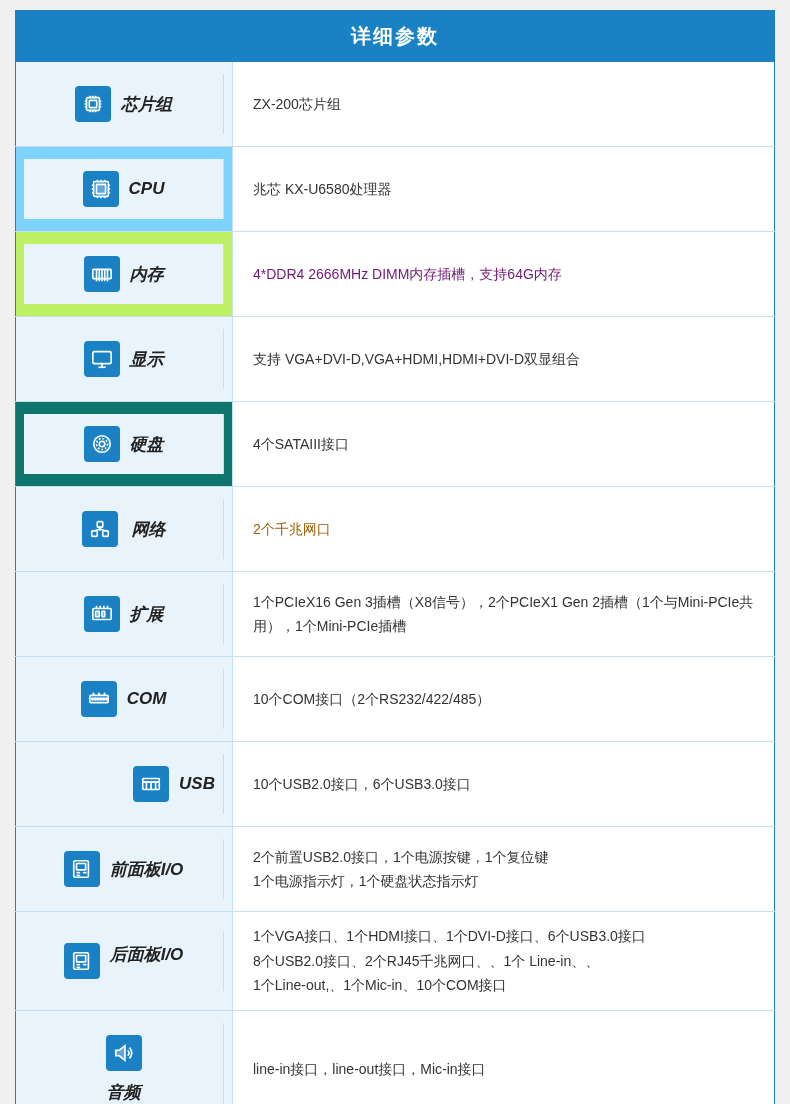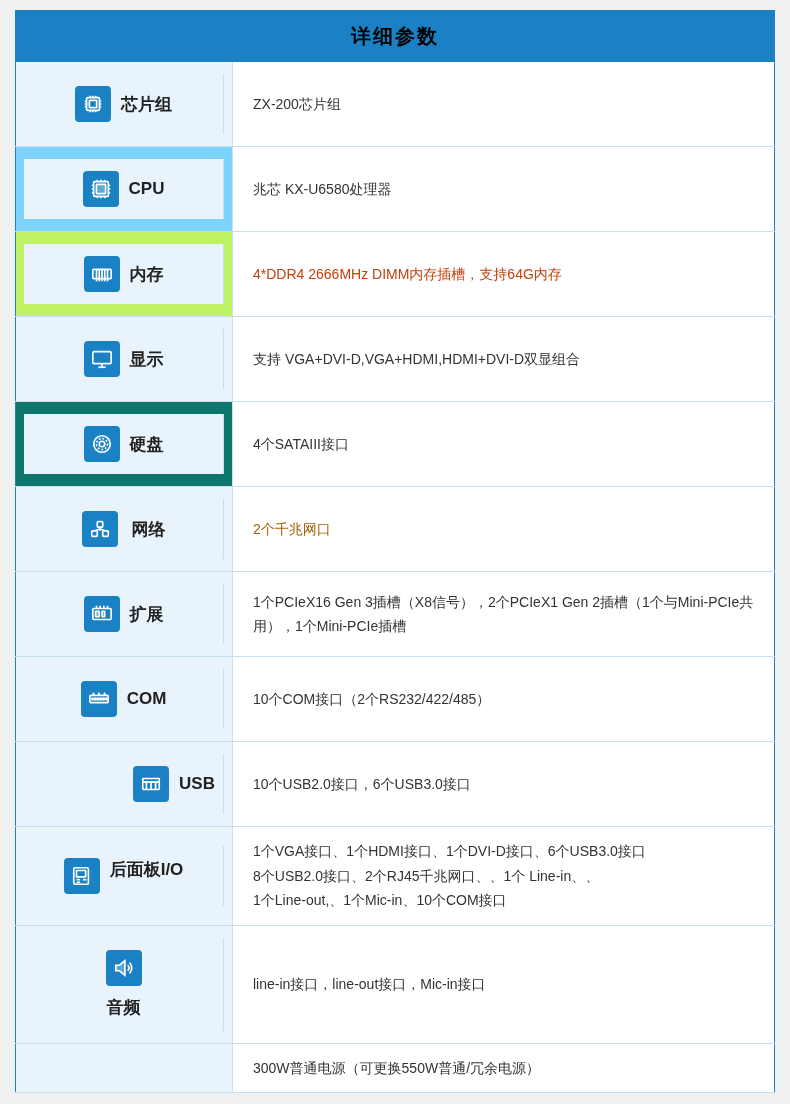--- a/index.html
+++ b/index.html
@@ -13,38 +13,39 @@
       padding: 10px;
     }
     .spec-table {
       width: 760px;
       border-collapse: collapse;
       border: 1px solid #1a82c4;
       background: #fff;
     }
     .spec-title {
       background: #1a82c4;
-      color: #000000;
+      color: #ffffff;
       text-align: center;
       font-size: 20px;
       font-weight: bold;
       padding: 12px 0;
       letter-spacing: 2px;
     }
     .spec-label {
       width: 200px;
       min-width: 200px;
       background: #e8f3fb;
       border-right: 1px solid #c8dff0;
       display: flex;
       align-items: center;
       justify-content: center;
       padding: 12px 8px;
       gap: 10px;
       flex-direction: row;
+      font-style: italic;
     }
     .spec-icon {
       width: 36px;
       height: 36px;
       display: flex;
       align-items: center;
       justify-content: center;
       background: #1a82c4;
       border-radius: 4px;
       color: #fff;
@@ -135,21 +136,21 @@
     <line x1="6" y1="17" x2="6" y2="20"></line>
     <line x1="9" y1="17" x2="9" y2="20"></line>
     <line x1="12" y1="17" x2="12" y2="20"></line>
     <line x1="15" y1="17" x2="15" y2="20"></line>
     <line x1="18" y1="17" x2="18" y2="20"></line>
   </svg>
               </div>
               <span class="spec-label-text">内存</span>
             </div>
           </td>
-          <td style="padding: 12px 20px; font-size: 14px; color: #c2410c; line-height: 1.75; border-bottom: 1px solid rgb(200, 223, 240); vertical-align: middle;">4*DDR4 2666MHz DIMM内存插槽，支持64G内存</td>
+          <td style="padding: 12px 20px; font-size: 14px; color: #701a75; line-height: 1.75; border-bottom: 1px solid rgb(200, 223, 240); vertical-align: middle;">4*DDR4 2666MHz DIMM内存插槽，支持64G内存</td>
         </tr>
         <tr>
           <td style="width: 200px; min-width: 200px; background: rgb(232, 243, 251); border-right: 1px solid rgb(200, 223, 240); border-bottom: 1px solid rgb(200, 223, 240); padding: 12px 8px;">
             <div class="spec-label" style="display: flex; align-items: center; justify-content: center; gap: 10px;">
               <div class="spec-icon">
                 <svg viewBox="0 0 24 24" width="22" height="22" fill="none" stroke="white" stroke-width="1.8">
     <rect x="2" y="4" width="20" height="13" rx="1.5"></rect>
     <line x1="8" y1="21" x2="16" y2="21"></line>
     <line x1="12" y1="17" x2="12" y2="21"></line>
   </svg>
@@ -245,30 +246,47 @@
     <line x1="17" y1="10" x2="17" y2="18"></line>
   </svg>
               </div>
               <span class="spec-label-text">USB</span>
             </div>
           </td>
           <td style="padding: 12px 20px; font-size: 14px; color: rgb(51, 51, 51); line-height: 1.75; border-bottom: 1px solid rgb(200, 223, 240); vertical-align: middle;">10个USB2.0接口，6个USB3.0接口</td>
         </tr>
         <tr>
           <td style="width: 200px; min-width: 200px; background: rgb(232, 243, 251); border-right: 1px solid rgb(200, 223, 240); border-bottom: 1px solid rgb(200, 223, 240); padding: 12px 8px;">
-            <div class="spec-label" style="display: flex; align-items: flex-start; justify-content: center; gap: 10px;">
+            <div class="spec-label" style="display: flex; align-items: center; justify-content: center; gap: 10px;">
               <div class="spec-icon">
                 <svg viewBox="0 0 24 24" width="22" height="22" fill="none" stroke="white" stroke-width="1.8">
     <rect x="3" y="3" width="16" height="18" rx="1.5"></rect>
     <rect x="6" y="6" width="10" height="7" rx="0.5"></rect>
     <line x1="6" y1="16" x2="10" y2="16"></line>
     <line x1="6" y1="19" x2="10" y2="19"></line>
     <line x1="13" y1="16" x2="17" y2="16"></line>
   </svg>
               </div>
+              <span class="spec-label-text">前面板I/O</span>
+            </div>
+          </td>
+          <td style="padding: 12px 20px; font-size: 14px; color: rgb(51, 51, 51); line-height: 1.75; border-bottom: 1px solid rgb(200, 223, 240); vertical-align: middle;"><span>2个前置USB2.0接口，1个电源按键，1个复位键</span><br><span>1个电源指示灯，1个硬盘状态指示灯</span></td>
+        </tr>
+        <tr>
+          <td style="width: 200px; min-width: 200px; background: rgb(232, 243, 251); border-right: 1px solid rgb(200, 223, 240); border-bottom: 1px solid rgb(200, 223, 240); padding: 12px 8px;">
+            <div class="spec-label" style="display: flex; align-items: flex-start; justify-content: center; gap: 10px;">
+              <div class="spec-icon">
+                <svg viewBox="0 0 24 24" width="22" height="22" fill="none" stroke="white" stroke-width="1.8">
+    <rect x="3" y="3" width="16" height="18" rx="1.5"></rect>
+    <rect x="6" y="6" width="10" height="7" rx="0.5"></rect>
+    <line x1="6" y1="16" x2="10" y2="16"></line>
+    <line x1="6" y1="19" x2="10" y2="19"></line>
+    <line x1="13" y1="16" x2="17" y2="16"></line>
+  </svg>
+              </div>
               <span class="spec-label-text">后面板I/O</span>
             </div>
           </td>
           <td style="padding: 12px 20px; font-size: 14px; color: rgb(51, 51, 51); line-height: 1.75; border-bottom: 1px solid rgb(200, 223, 240); vertical-align: middle;"><span>1个VGA接口、1个HDMI接口、1个DVI-D接口、6个USB3.0接口</span><br><span>8个USB2.0接口、2个RJ45千兆网口、、1个 Line-in、、</span><br><span>1个Line-out,、1个Mic-in、10个COM接口</span></td>
         </tr>
         <tr>
           <td style="width: 200px; min-width: 200px; background: rgb(232, 243, 251); border-right: 1px solid rgb(200, 223, 240); border-bottom: 1px solid rgb(200, 223, 240); padding: 12px 8px;">
             <div class="spec-label" style="display: flex; align-items: center; justify-content: center; gap: 10px; flex-direction: column;">
               <div class="spec-icon">
                 <svg viewBox="0 0 24 24" width="22" height="22" fill="none" stroke="white" stroke-width="1.8">

